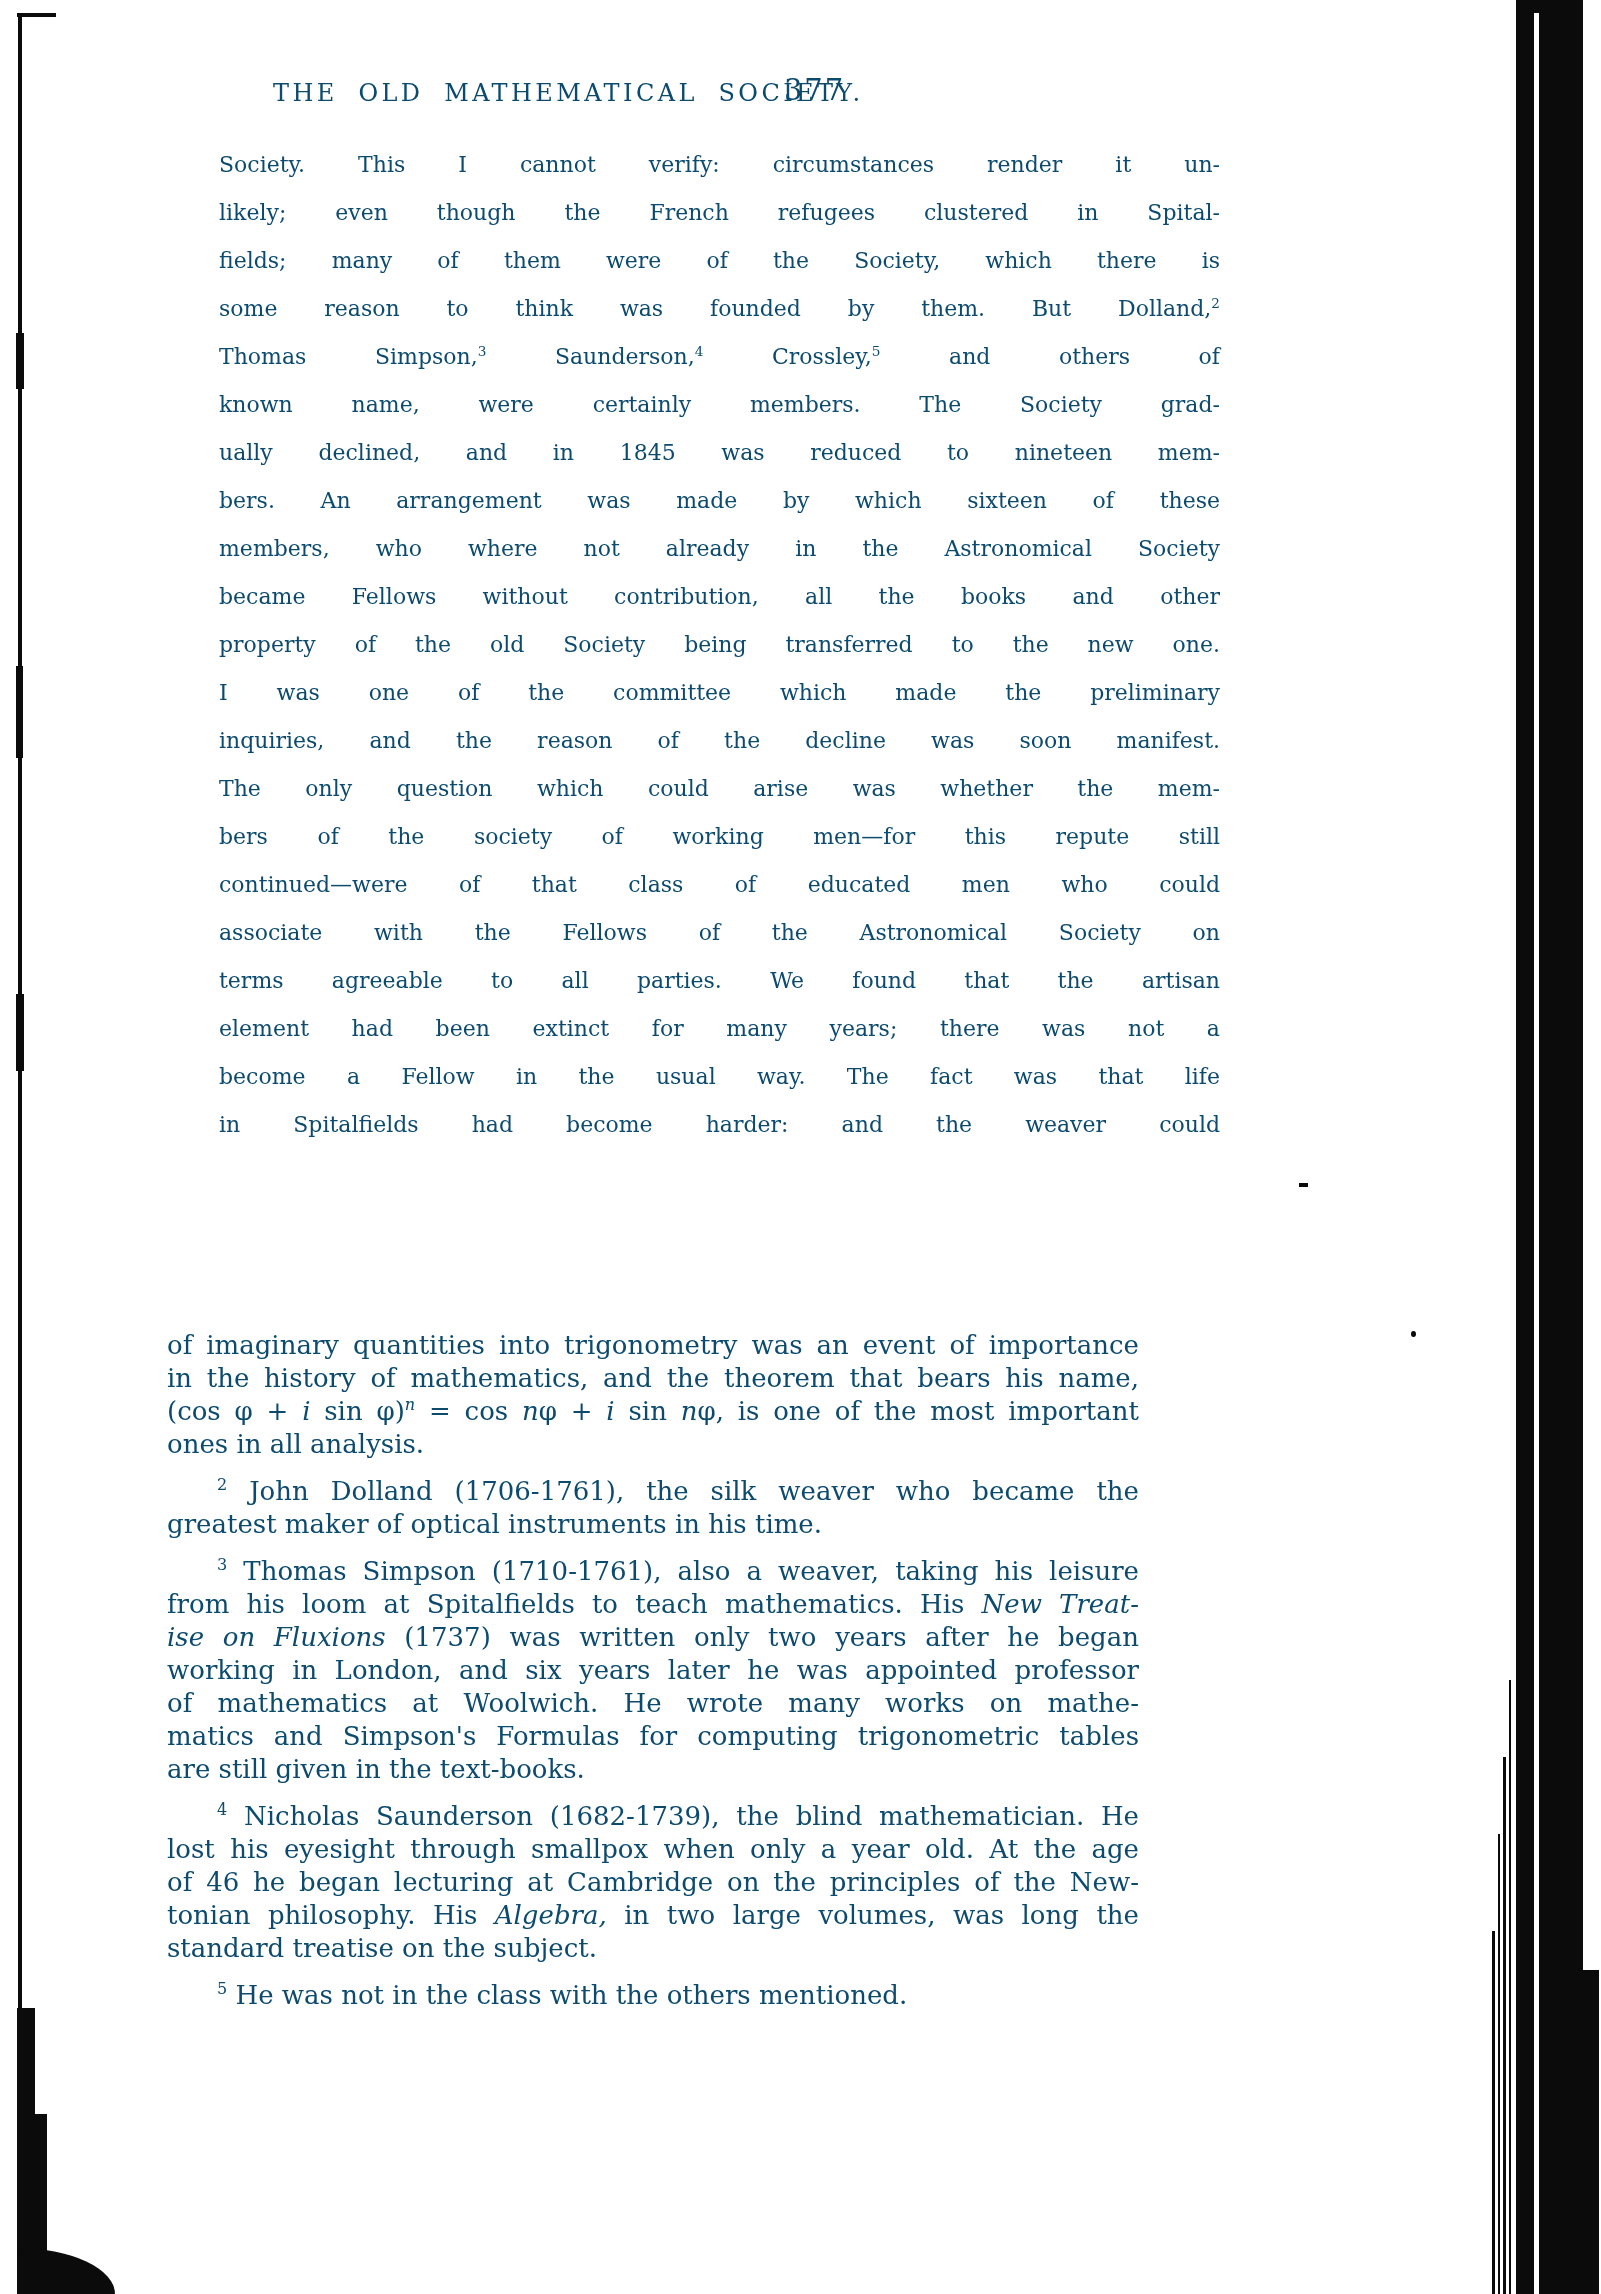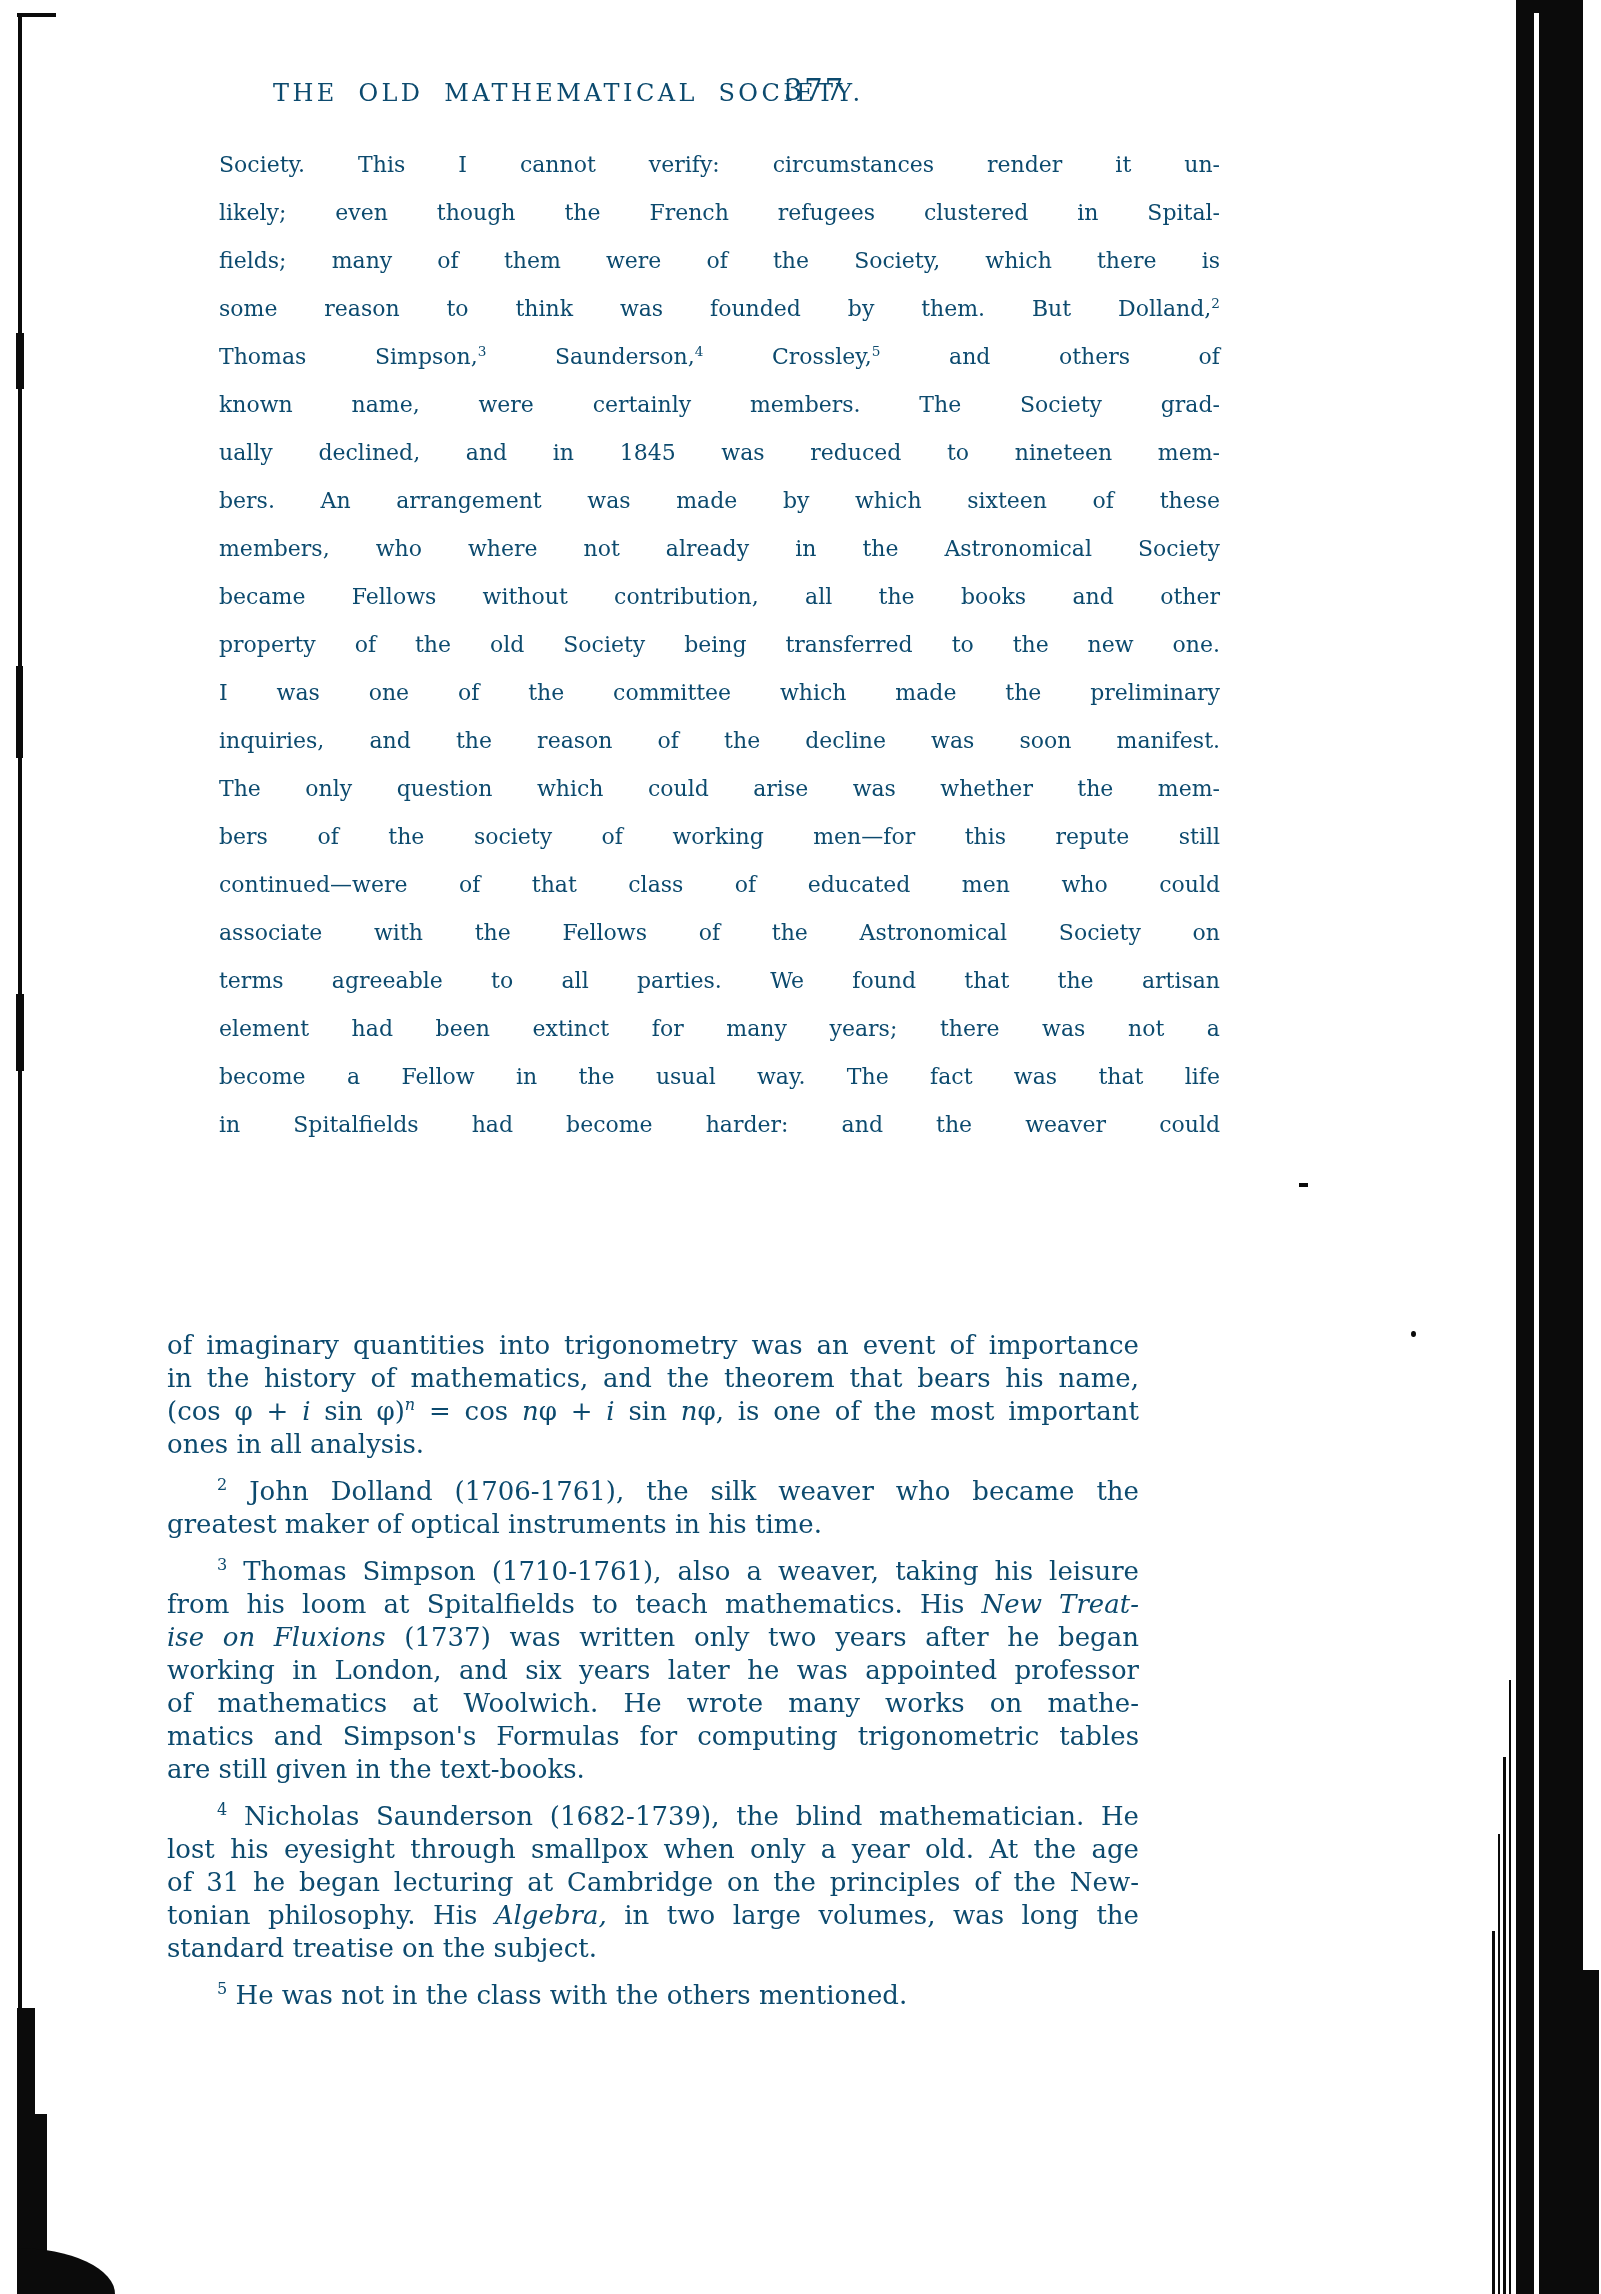--- a/index.html
+++ b/index.html
@@ -136,21 +136,21 @@
         <div class="fline"><span>from his loom at Spitalfields to teach mathematics.  His </span><span class="seg-i">New Treat-</span></div>
         <div class="fline"><span class="seg-i">ise on Fluxions</span><span> (1737) was written only two years after he began</span></div>
         <div class="fline"><span>working in London, and six years later he was appointed professor</span></div>
         <div class="fline"><span>of mathematics at Woolwich.  He wrote many works on mathe-</span></div>
         <div class="fline"><span>matics and Simpson's Formulas for computing trigonometric tables</span></div>
         <div class="fline last"><span>are still given in the text-books.</span></div>
       </div>
       <div class="footnote">
         <div class="fline ind"><span class="seg-sup">4</span><span> Nicholas Saunderson (1682-1739), the blind mathematician.  He</span></div>
         <div class="fline"><span>lost his eyesight through smallpox when only a year old.  At the age</span></div>
-        <div class="fline"><span>of 31 he began lecturing at Cambridge on the principles of the New-</span></div>
+        <div class="fline"><span>of 46 he began lecturing at Cambridge on the principles of the New-</span></div>
         <div class="fline"><span>tonian philosophy.  His </span><span class="seg-i">Algebra,</span><span> in two large volumes, was long the</span></div>
         <div class="fline last"><span>standard treatise on the subject.</span></div>
       </div>
       <div class="footnote">
         <div class="fline last ind"><span class="seg-sup">5</span><span> He was not in the class with the others mentioned.</span></div>
       </div>
     </div>
 
 </div>
 

